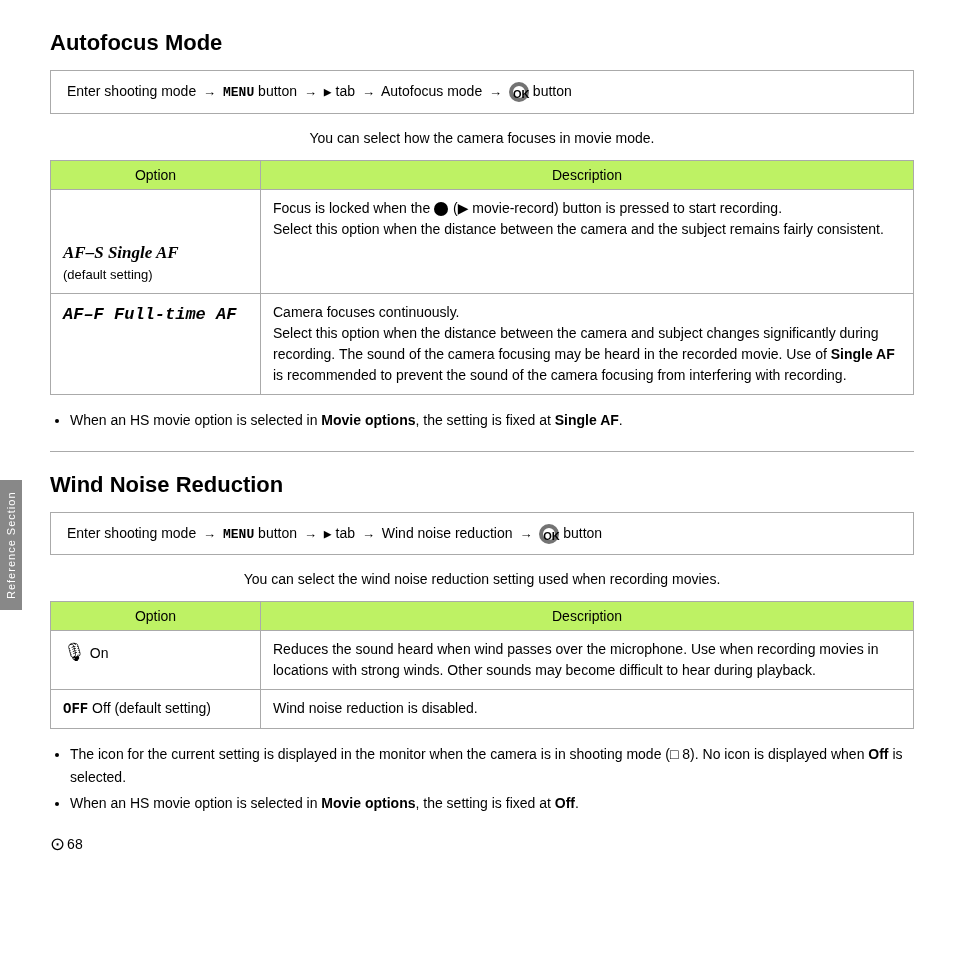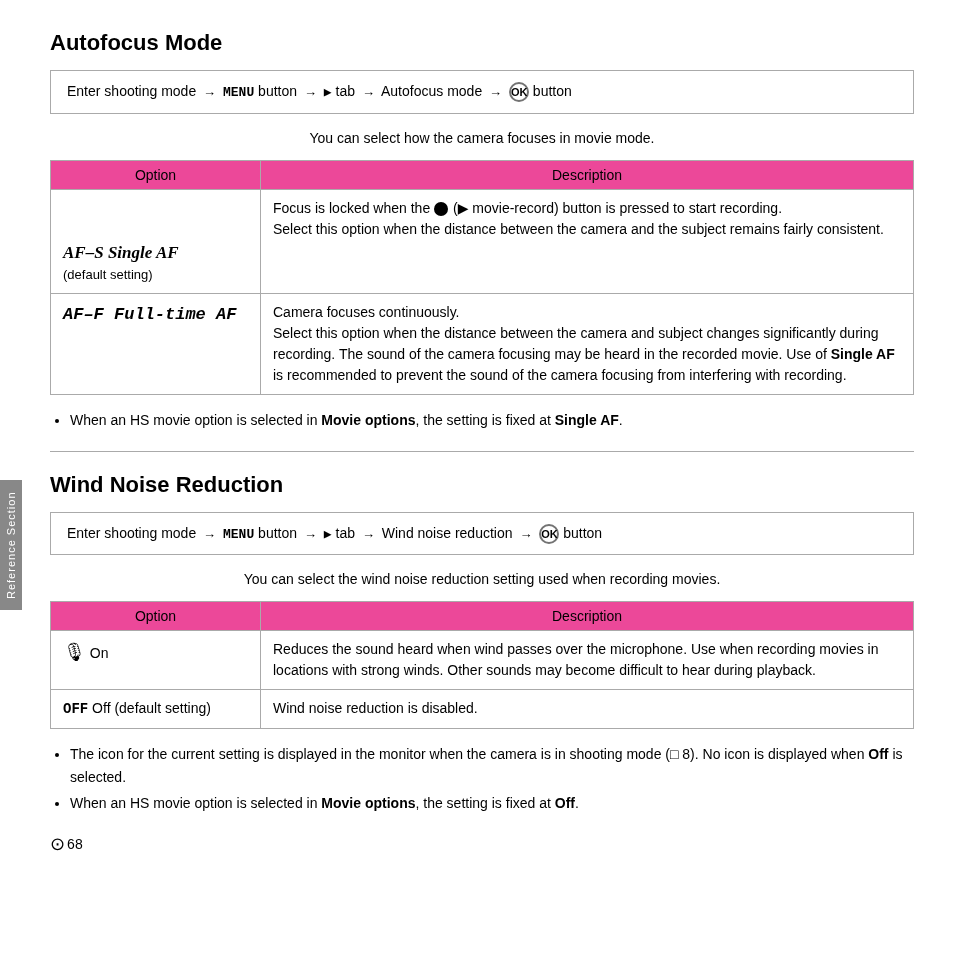--- a/index.html
+++ b/index.html
@@ -34,21 +34,21 @@
       margin-bottom: 14px;
       font-size: 14px;
       text-align: center;
     }
     table {
       width: 100%;
       border-collapse: collapse;
       margin-bottom: 14px;
     }
     table th {
-      background: #ec4899;
+      background: #bef264;
       border: 1px solid #aaa;
       padding: 6px 12px;
       text-align: center;
       font-weight: normal;
       font-size: 14px;
     }
     table td {
       border: 1px solid #aaa;
       padding: 8px 12px;
       vertical-align: top;
@@ -124,21 +124,21 @@
       color: #fff;
       font-size: 11px;
       letter-spacing: 1px;
     }
     .arrow {
       font-size: 13px;
       margin: 0 3px;
     }
     .ok-btn {
       display: inline-block;
-      border: 2px solid #737373;
+      border: 4px solid #737373;
       border-radius: 50%;
       width: 20px;
       height: 20px;
       text-align: center;
       line-height: 17px;
       font-size: 11px;
       font-weight: bold;
       vertical-align: middle;
     }
     .circle-black {

